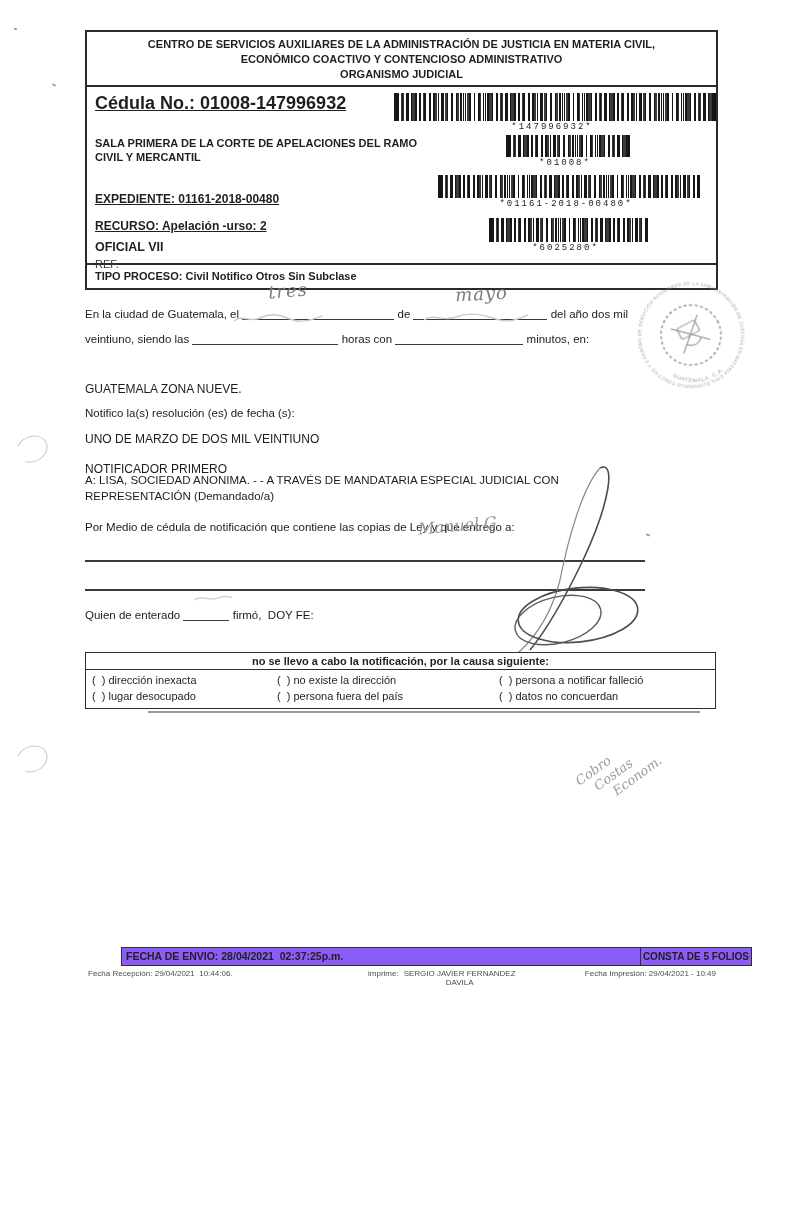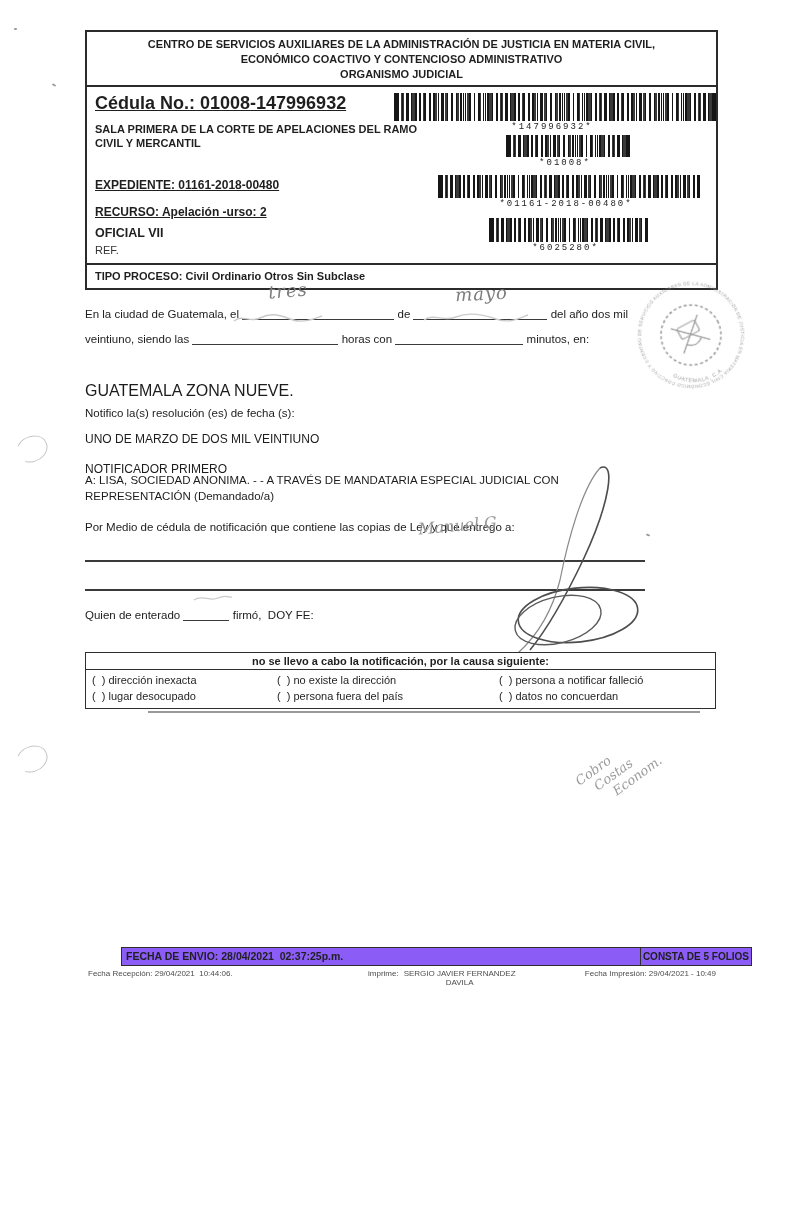--- a/index.html
+++ b/index.html
@@ -6,21 +6,21 @@
   .page{position:relative;width:800px;height:1223px;background:#ffffff;overflow:hidden;
         font-family:"Liberation Sans",sans-serif;color:#1f1f1f;}
   .pre{white-space:pre;}
 
   
   .hdr-box{position:absolute;left:85px;top:30px;width:629px;border:2px solid #2b2b2b;background:#fff;}
   .hdr-title{height:48px;padding-top:5px;text-align:center;font-weight:700;font-size:11px;line-height:15px;}
   .hdr-main{position:relative;height:176px;border-top:2px solid #2b2b2b;}
   .hdr-left{position:absolute;left:8px;top:6px;width:348px;}
   .cedula{font-weight:700;font-size:18px;text-decoration:underline;}
-  .sala{margin-top:8px;font-weight:700;font-size:11px;line-height:14px;width:340px;}
+  .sala{margin-top:22px;font-weight:700;font-size:11px;line-height:14px;width:340px;}
   .exped{margin-top:28px;font-weight:700;font-size:12px;text-decoration:underline;}
   .recur{margin-top:13px;font-weight:700;font-size:12px;text-decoration:underline;}
   .ofic{margin-top:7px;font-weight:700;font-size:12.5px;}
   .ref{margin-top:4px;font-size:11px;color:#333;}
   .bc{position:absolute;text-align:center;}
   .stripes{width:100%;border-left:3px solid #161616;border-right:3px solid #161616;
      background-image:
        repeating-linear-gradient(90deg,#161616 0 2px,rgba(0,0,0,0) 2px 5px,#161616 5px 6px,rgba(0,0,0,0) 6px 9px),
        repeating-linear-gradient(90deg,#161616 0 1px,rgba(0,0,0,0) 1px 4px,#3a3a3a 4px 7px,rgba(0,0,0,0) 7px 11px);}
   .bclabel{font-family:"Liberation Mono",monospace;font-size:9px;letter-spacing:2px;color:#222;margin-top:1px;}
@@ -93,38 +93,38 @@
       </div>
       <div class="bc" style="right:22px;top:88px;width:256px;">
         <div class="stripes" style="height:23px;"></div>
         <div class="bclabel">*01161-2018-00480*</div>
       </div>
       <div class="bc" style="right:74px;top:131px;width:153px;">
         <div class="stripes" style="height:24px;"></div>
         <div class="bclabel">*6025280*</div>
       </div>
     </div>
-    <div class="hdr-tipo">TIPO PROCESO: Civil Ordinario Otros Sin Subclase</div>
+    <div class="hdr-tipo">TIPO PROCESO: Civil Notifico Otros Sin Subclase</div>
   </div>
 
   <div class="line" style="top:291px;">
     <span>En la ciudad de Guatemala, el</span>
     <span class="blank" style="width:152px;"></span>
     <span>de</span>
     <span class="blank" style="width:134px;"></span>
     <span>del año dos mil</span>
   </div>
   <div class="line" style="top:316px;">
     <span>veintiuno, siendo las</span>
     <span class="blank" style="width:146px;"></span>
     <span>horas con</span>
     <span class="blank" style="width:128px;"></span>
     <span>minutos, en:</span>
   </div>
-  <div class="line" style="top:366px;font-size:16px;">GUATEMALA ZONA NUEVE.</div>
+  <div class="line" style="top:366px;font-size:12px;">GUATEMALA ZONA NUEVE.</div>
   <div class="line" style="top:391px;">Notifico la(s) resolución (es) de fecha (s):</div>
   <div class="line" style="top:416px;font-size:12px;">UNO DE MARZO DE DOS MIL VEINTIUNO</div>
   <div class="line" style="top:446px;font-size:12px;">NOTIFICADOR PRIMERO</div>
   <div class="line" style="top:458px;">A: LISA, SOCIEDAD ANONIMA.  - - A TRAVÉS DE MANDATARIA ESPECIAL JUDICIAL CON</div>
   <div class="line" style="top:474px;">REPRESENTACIÓN  (Demandado/a)</div>
   <div class="line" style="top:505px;">Por Medio de cédula de notificación que contiene las copias de Ley y que entrego a:</div>
 
   <div class="line" style="top:542px;width:560px;border-bottom:2px solid #3a3a3a;height:2px;"></div>
   <div class="line" style="top:571px;width:560px;border-bottom:2px solid #3a3a3a;height:2px;"></div>
 

